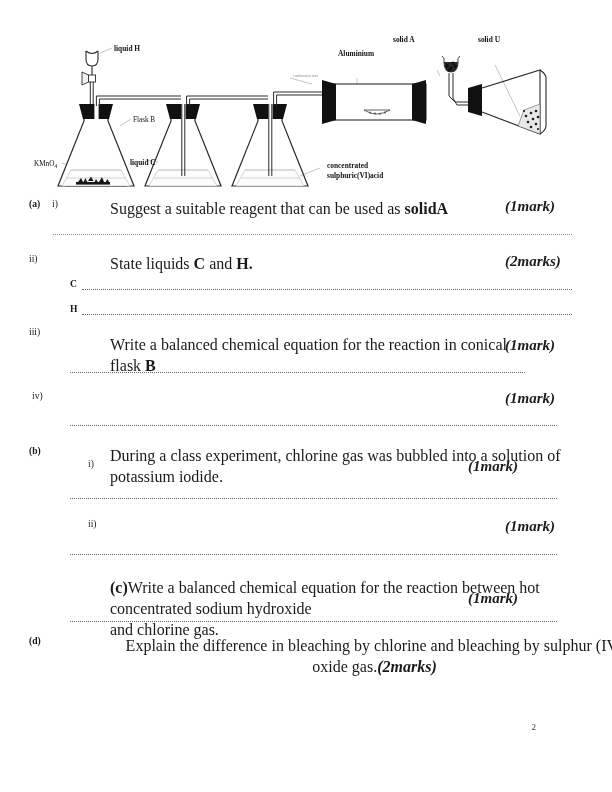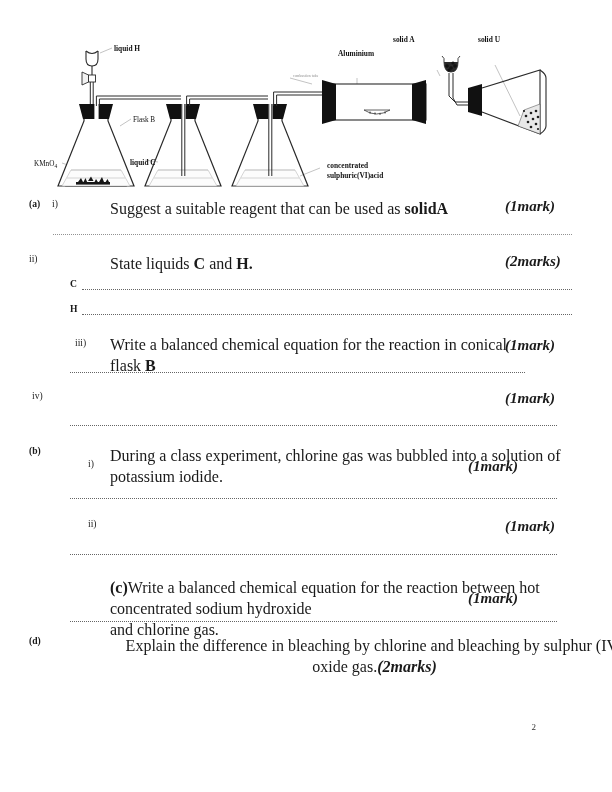--- a/index.html
+++ b/index.html
@@ -303,21 +303,21 @@
   <div class="qlabel" style="left:29px; top:253px;">ii)</div>
   <div class="qblock" style="left:70px; top:253px; width:400px;"><span>State liquids </span><span class="bold">C</span><span> and </span><span class="bold">H.</span></div>
   <div class="marks" style="left:505px; top:253px;">(2marks)</div>
 
   <div class="answer-letter" style="left:70px; top:278px;">C</div>
   <div class="dots" style="left:82px; top:288px; width:490px;"></div>
 
   <div class="answer-letter" style="left:70px; top:303px;">H</div>
   <div class="dots" style="left:82px; top:313px; width:490px;"></div>
 
-  <div class="qlabel" style="left:29px; top:337px;margin-left:46px;">iii)</div>
+  <div class="qlabel" style="left:29px; top:326px;">iii)</div>
   <div class="qblock" style="left:70px; top:334px; width:420px;"><span>Write a balanced chemical equation for the reaction in conical flask </span><span class="bold">B</span></div>
   <div class="marks" style="left:505px; top:337px;">(1mark)</div>
 
   <div class="dots" style="left:70px; top:371px; width:455px;"></div>
 
   <div class="qlabel" style="left:32px; top:390px;">iv)</div>
   <div class="marks" style="left:505px; top:390px;">(1mark)</div>
 
   <div class="dots" style="left:70px; top:424px; width:487px;"></div>
 

